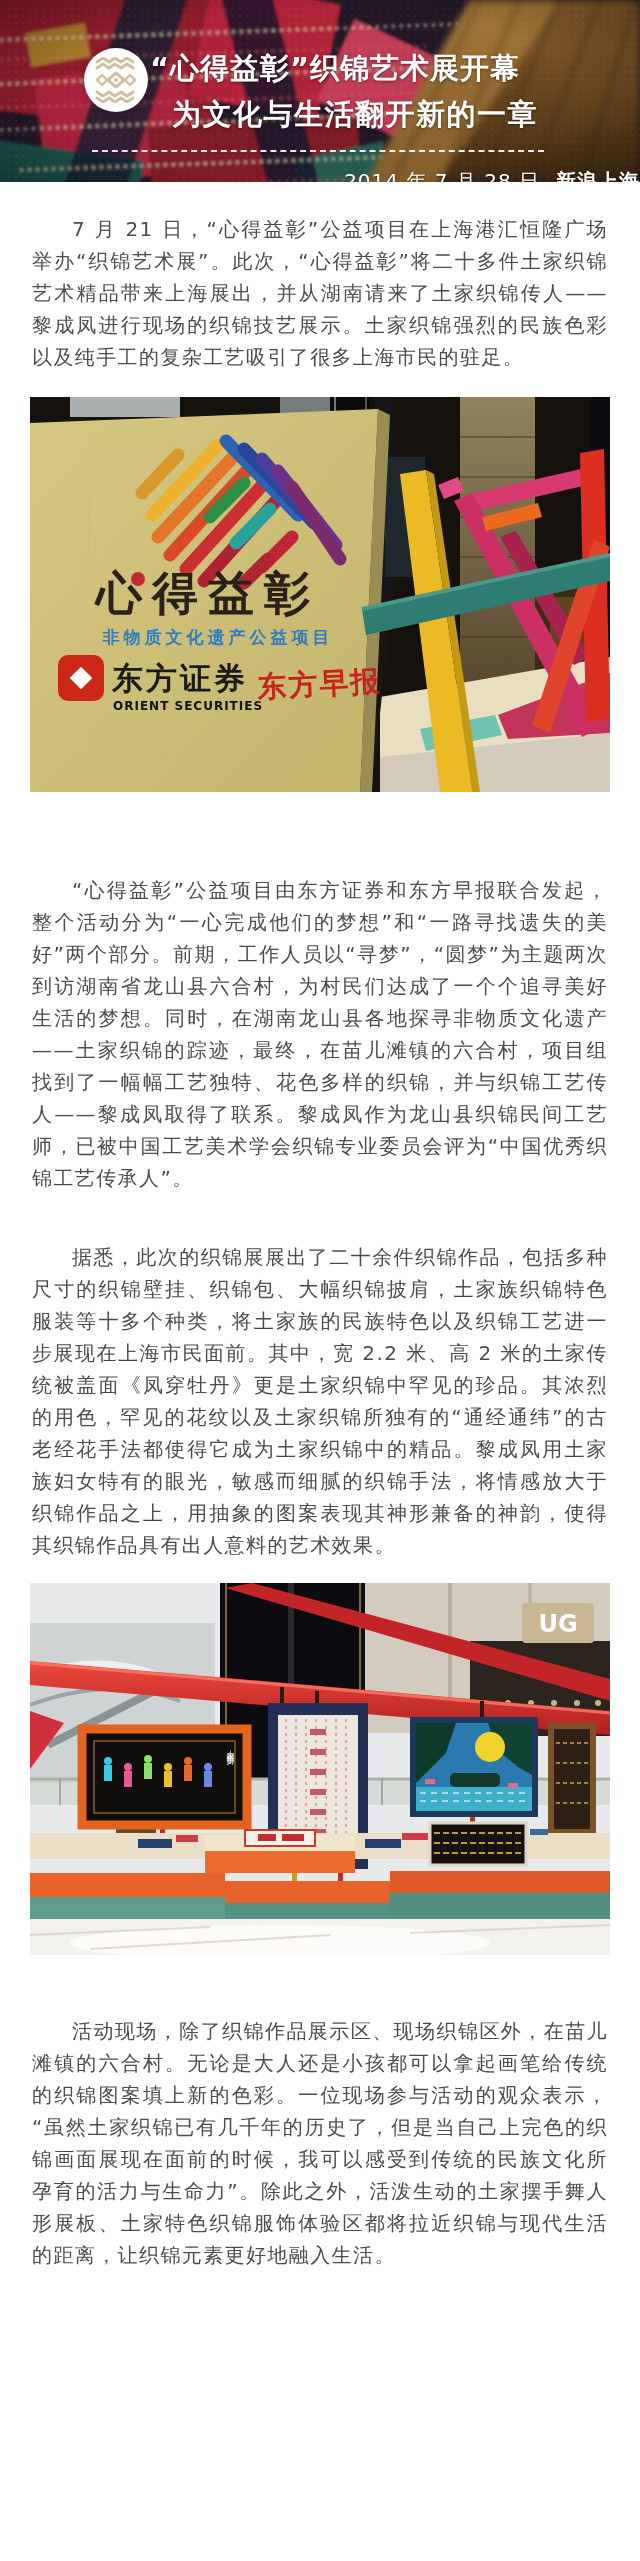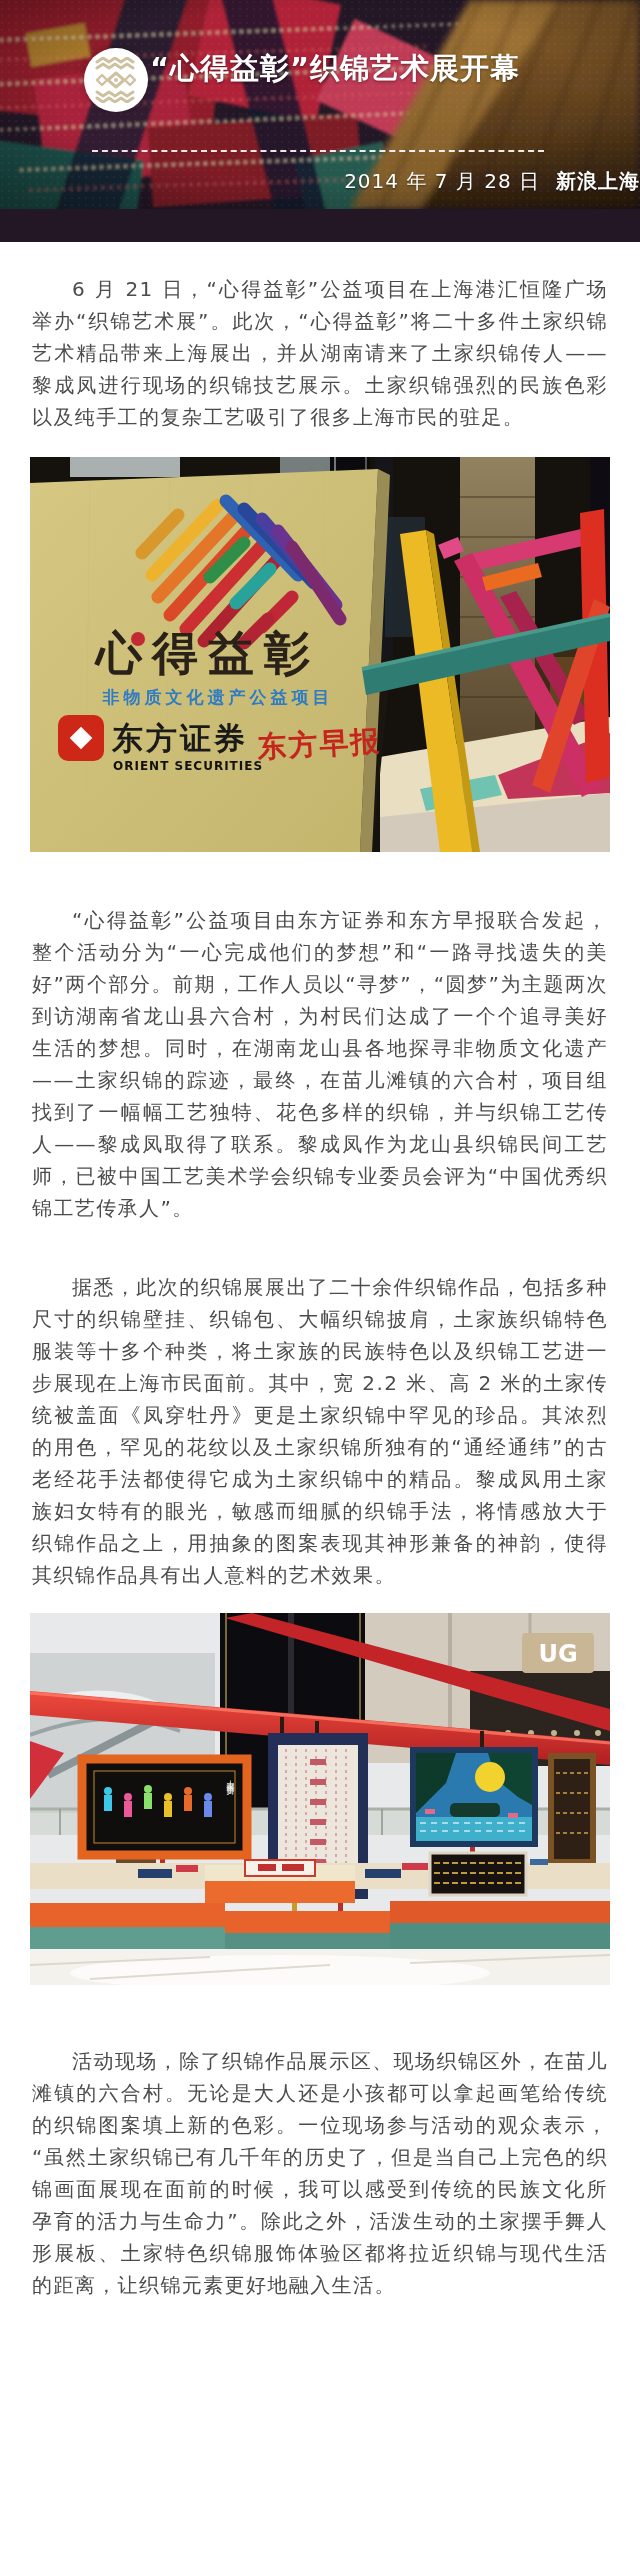--- a/index.html
+++ b/index.html
@@ -2,21 +2,21 @@
 <html lang="zh"><head>
 <meta charset="utf-8">
 <style>
   * { margin:0; padding:0; box-sizing:border-box; }
   html,body { background:#ffffff; }
   body {
     width:640px; height:2561px; overflow:hidden; position:relative;
     font-family:"DejaVu Sans","Liberation Sans",sans-serif;
   }
   
-  .header { position:relative; width:640px; height:242px; overflow:hidden; background:#231725;padding-left:8px; }
+  .header { position:relative; width:640px; height:182px; overflow:hidden; background:#231725;padding-left:8px; }
   .header svg.bg { position:absolute; inset:0; display:block; }
   .badge {
     position:absolute; left:84px; top:48px; width:64px; height:64px;
     background:#ffffff; border-radius:50%; display:flex; align-items:center; justify-content:center;
     box-shadow:0 0 6px rgba(0,0,0,.25);
   }
   .title { position:absolute; left:150px; top:54px; color:#ffffff; font-weight:bold;
     text-shadow:0 1px 3px rgba(0,0,0,.45); }
   .title .l1 { font-size:29px; line-height:1; letter-spacing:1px; }
   .title .l2 { font-size:29px; line-height:1; letter-spacing:1.5px; margin-top:17px; margin-left:22px; }
@@ -24,21 +24,21 @@
     border-top:2px dashed rgba(255,255,255,.9); }
   .dateline { position:absolute; left:0; top:168px; width:640px; text-align:right;
     color:#ffffff; font-size:20px; letter-spacing:1px; text-shadow:0 1px 2px rgba(0,0,0,.5); }
   .dateline .src { font-weight:bold; margin-left:16px; }
   
   .article { padding:0 32px; }
   .article p {
     font-size:20px; line-height:32px; letter-spacing:1.4px; color:#4c4c4c;
     text-align:justify; text-indent:2em;
   }
-  .p1 { margin-top:31px; } .p2 { margin-top:52px; } .p3 { margin-top:47px; }
+  .p1 { margin-top:31px; } .p2 { margin-top:82px; } .p3 { margin-top:47px; }
   .p4 { margin-top:60px; } .p5 { margin-top:46px; }
   figure { margin:0 -2px; }
   .fig1 { margin-top:24px; } .fig2 { margin-top:22px; }
   figure svg { display:block; }
 </style>
 </head>
 <body>
 
 <div class="header">
   <svg class="bg" width="640" height="209" viewBox="0 0 640 209" aria-hidden="true">
@@ -112,32 +112,33 @@
         <path d="M30,23 l5,-5 5,5 -5,5 z" stroke-width="2.4"></path>
         <path d="M2,35 l6,4 6,-4 6,4 6,-4 6,4 6,-4"></path>
         <path d="M2,41 l6,4 6,-4 6,4 6,-4 6,4 6,-4"></path>
       </g>
       <circle cx="21" cy="23" r="2" fill="#cec1a0"></circle>
     </svg>
   </div>
 
   <div class="title">
     <div class="l1">“心得益彰”织锦艺术展开幕</div>
+    <div class="l2">为文化与生活翻开新的一章</div>
   </div>
 
   <div class="dashes"></div>
 
   <div class="dateline">
     <span>2014 年 7 月 28 日</span><span class="src">新浪上海</span>
   </div>
 </div>
 
 <div class="article">
 
-  <p class="p1">6 月 21 日，“心得益彰”公益项目在上海港汇恒隆广场举办“织锦艺术展”。此次，“心得益彰”将二十多件土家织锦艺术精品带来上海展出，并从湖南请来了土家织锦传人——黎成凤进行现场的织锦技艺展示。土家织锦强烈的民族色彩以及纯手工的复杂工艺吸引了很多上海市民的驻足。</p>
+  <p class="p1">7 月 21 日，“心得益彰”公益项目在上海港汇恒隆广场举办“织锦艺术展”。此次，“心得益彰”将二十多件土家织锦艺术精品带来上海展出，并从湖南请来了土家织锦传人——黎成凤进行现场的织锦技艺展示。土家织锦强烈的民族色彩以及纯手工的复杂工艺吸引了很多上海市民的驻足。</p>
 
   <figure class="fig1">
     <svg width="580" height="395" viewBox="0 0 580 395" aria-hidden="true">
       <defs>
         <linearGradient id="panelG" x1="0" y1="0" x2="1" y2="1">
           <stop offset="0" stop-color="#d6c883"></stop>
             <stop offset="1" stop-color="#c3b56c"></stop>
         </linearGradient>
         <linearGradient id="stoneG" x1="0" y1="0" x2="0" y2="1">
           <stop offset="0" stop-color="#93825f"></stop>

